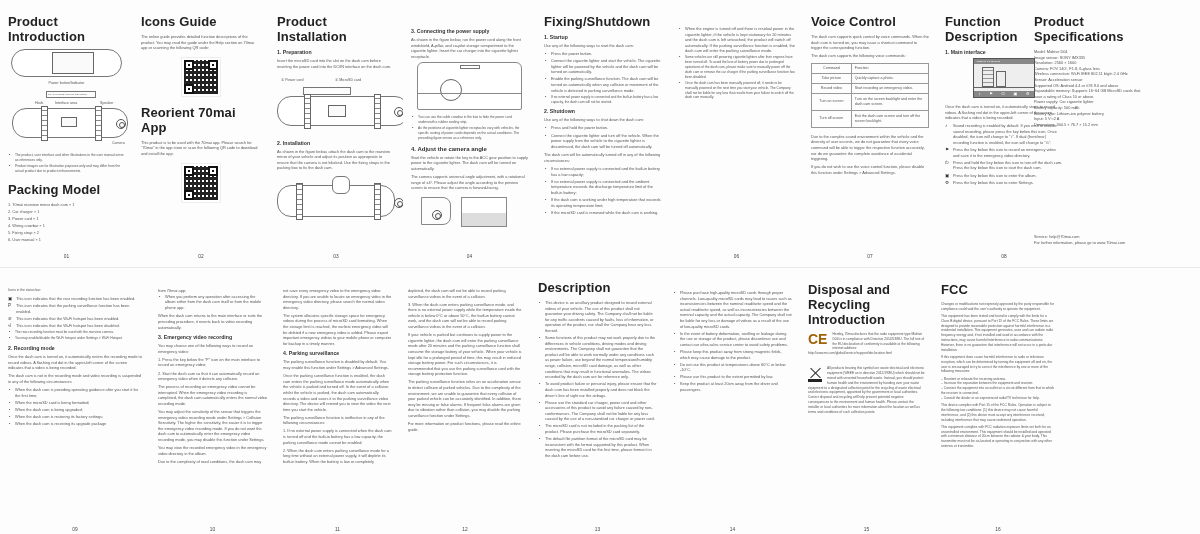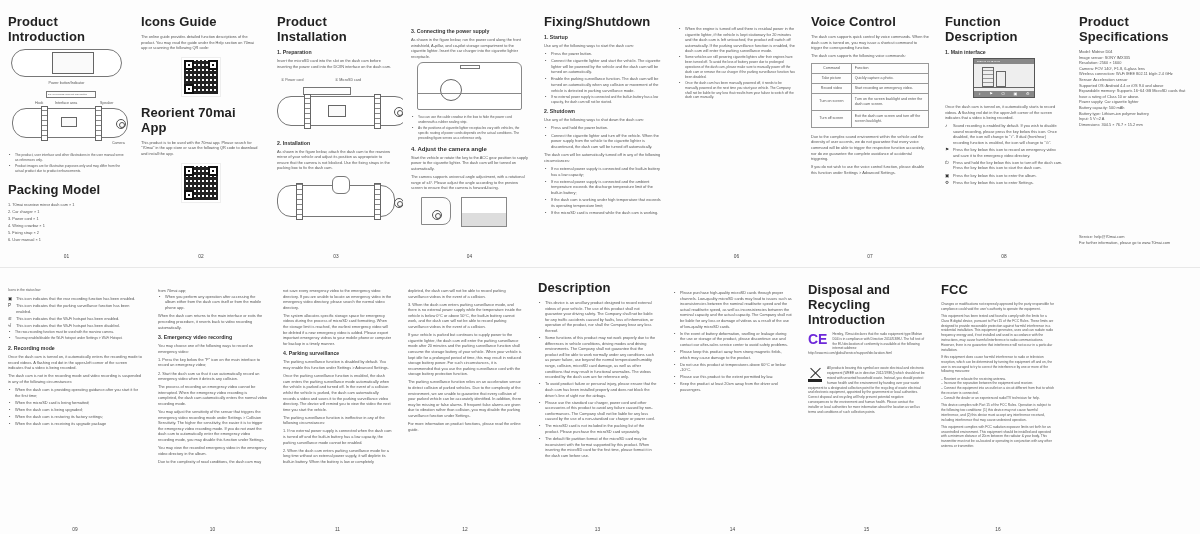--- a/index.html
+++ b/index.html
@@ -37,21 +37,21 @@
 table.vc td:first-child{width:34%;text-align:center}
 .ui-screen{width:62px;height:40px;margin:2px auto 6px;border:1px solid #555;position:relative;background:#eee;overflow:hidden}
 .ui-screen .bar{position:absolute;left:0;right:0;height:5px;background:#888}
 .icon-row{display:flex;gap:3px;align-items:flex-start;font-size:3.9px;line-height:5.6px;color:#555;margin-bottom:1.5px}
 .icon-row .ic{flex:0 0 5px;font-size:4.5px;color:#333}
 .cover{position:absolute;right:0;top:0;width:138px;height:267px;background:#050505;color:#ddd;padding:0 10px}
 .cover .t1{position:absolute;top:97px;left:0;right:0;text-align:center;font-size:6.5px;word-spacing:3px;color:#e8e8e8}
 .cover .t2{position:absolute;top:106px;left:0;right:0;text-align:center;font-size:6.5px;word-spacing:3px;color:#e8e8e8}
 .cover .t3{position:absolute;top:121px;left:12px;right:10px;font-size:3.4px;line-height:4.8px;color:#aaa}
 .cover .logo{position:absolute;top:210px;left:0;right:0;text-align:center;font-size:8.5px;color:#c21a1a;letter-spacing:.5px}
-.ce{font-size:14px;font-weight:bold;color:#6d28d9;float:left;margin:0 5px 3px 0;line-height:14px}
+.ce{font-size:14px;font-weight:bold;color:#a16207;float:left;margin:0 5px 3px 0;line-height:14px}
 .weee{float:left;width:14px;height:16px;margin:0 5px 3px 0;position:relative;border-bottom:3px solid #222}
 .weee:before,.weee:after{content:"";position:absolute;left:7px;top:0;width:1px;height:14px;background:#333}
 .weee:before{transform:rotate(45deg)}.weee:after{transform:rotate(-45deg)}
 .clear{clear:both}
 .car{position:relative;border:1px solid #888;border-radius:6px 6px 2px 2px;background:#fff}
 </style>
 </head>
 <body>
 
 <div class="sheet top">
@@ -260,21 +260,21 @@
         <span class="ic">▣</span>
         <span>Press the key below this icon to enter the album.</span>
       </div>
   <div class="icon-row">
         <span class="ic">⚙</span>
         <span>Press the key below this icon to enter Settings.</span>
       </div>
   <div class="pnum">08</div>
  </div>
 
- <div class="pg" style="left:1071px;width:129px">
+ <div class="pg" style="left:1026px;width:129px">
   <h2>Product Specifications</h2>
   <div>
    <p style="margin:0">Model: Midrive D04</p>
    <p style="margin:0">Image sensor: SONY IMX335</p>
    <p style="margin:0">Resolution: 2560 × 1600</p>
    <p style="margin:0">Camera: FOV 140°, F1.8, 6-glass lens</p>
    <p style="margin:0">Wireless connection: Wi-Fi IEEE 802.11 b/g/n 2.4 GHz</p>
    <p style="margin:0">Sensor: Acceleration sensor</p>
    <p style="margin:0">Supported OS: Android 4.4 or iOS 9.0 and above</p>
    <p style="margin:0">Expandable memory: Supports 16~64 GB MicroSD cards that have a rating of Class 10 or above.</p>

